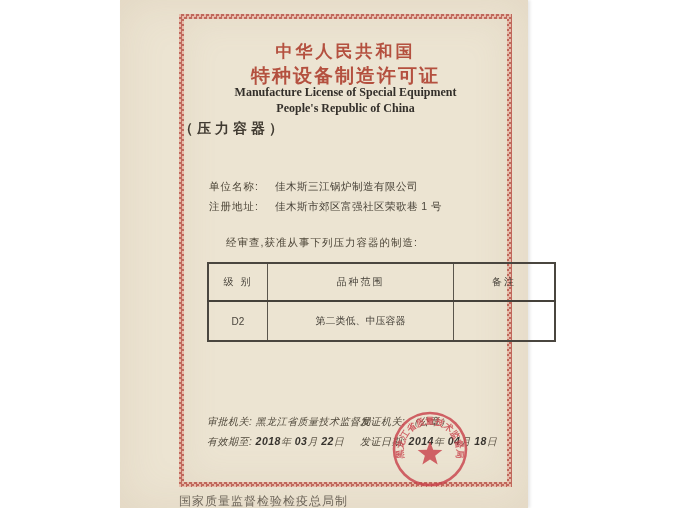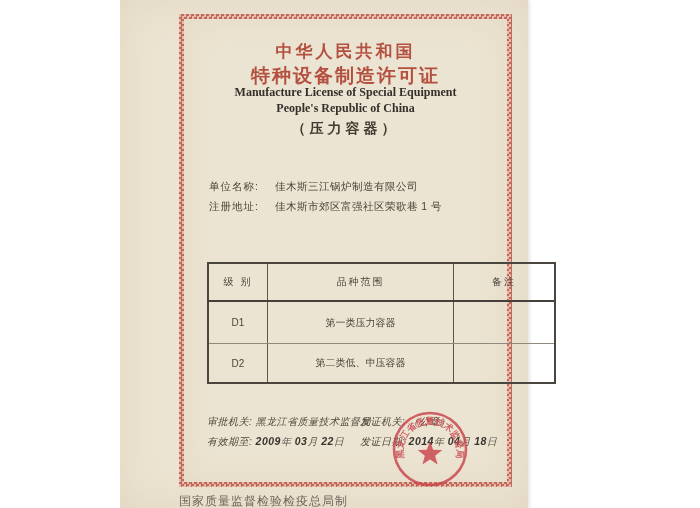--- a/index.html
+++ b/index.html
@@ -26,21 +26,21 @@
   .content{position:absolute;inset:0;}
   .content > div{position:absolute;}
 
   .title-cn{width:100%;text-align:center;color:#b4503f;font-weight:bold;}
   .title-cn1{top:26px;font-size:17px;letter-spacing:3px;}
   .title-cn2{top:49px;font-size:19px;letter-spacing:2px;}
   .title-en{width:100%;text-align:center;color:#332f2a;font-weight:bold;
     font-family:"Liberation Serif",serif;font-size:12px;}
   .title-en1{top:71px;}
   .title-en2{top:87px;}
-  .subtitle{top:106px;width:100%;text-align:center;color:#403a31;
+  .subtitle{top:106px;width:100%;text-align:left;color:#403a31;
     font-size:14px;letter-spacing:4px;font-weight:bold;}
 
   .license-row{top:137px;right:27px;font-size:10px;color:#453f38;}
   .license-row .num{font-family:"Liberation Mono",monospace;font-size:9.5px;
     font-weight:bold;margin-left:4px;color:#3d3933;}
 
   .field-row{left:30px;font-size:10.5px;color:#4e4739;letter-spacing:1px;}
   .field-row .val{margin-left:16px;letter-spacing:0.5px;color:#4a443a;}
   .field-1{top:166px;}
   .field-2{top:186px;}
@@ -93,52 +93,48 @@
         <div class="subtitle">（压力容器）</div>
 
 
         <div class="field-row field-1">
           <span>单位名称:</span><span class="val">佳木斯三江锅炉制造有限公司</span>
         </div>
         <div class="field-row field-2">
           <span>注册地址:</span><span class="val">佳木斯市郊区富强社区荣歌巷 1 号</span>
         </div>
 
+        <div class="approval">经审查,获准从事下列压力容器的制造:</div>
 
         <table class="scope">
           <tbody>
               <tr class="hdr">
             <th class="c1">级 别</th>
             <th class="c2">品种范围</th>
             <th class="c3">备注</th>
-          </tr>
-          <tr class="r1">
-            <td>D1</td>
-            <td>第一类压力容器</td>
-            <td></td>
           </tr>
           <tr class="r2">
             <td>D2</td>
             <td>第二类低、中压容器</td>
             <td></td>
           </tr>
         </tbody>
           </table>
 
         <div class="foot-row foot-left fr-1">
           <span>审批机关:</span>
           <span>黑龙江省质量技术监督局</span>
         </div>
         <div class="foot-row foot-right fr-1">
           <span>发证机关:</span>
           <span>（公章）</span>
         </div>
         <div class="foot-row foot-left fr-2">
           <span>有效期至:</span>
-          <b>2009</b><span class="u">年</span>
+          <b>2018</b><span class="u">年</span>
           <b>03</b><span class="u">月</span>
           <b>22</b><span class="u">日</span>
         </div>
         <div class="foot-row foot-right fr-2">
           <span>发证日期:</span>
           <b>2014</b><span class="u">年</span>
           <b>04</b><span class="u">月</span>
           <b>18</b><span class="u">日</span>
         </div>
 

